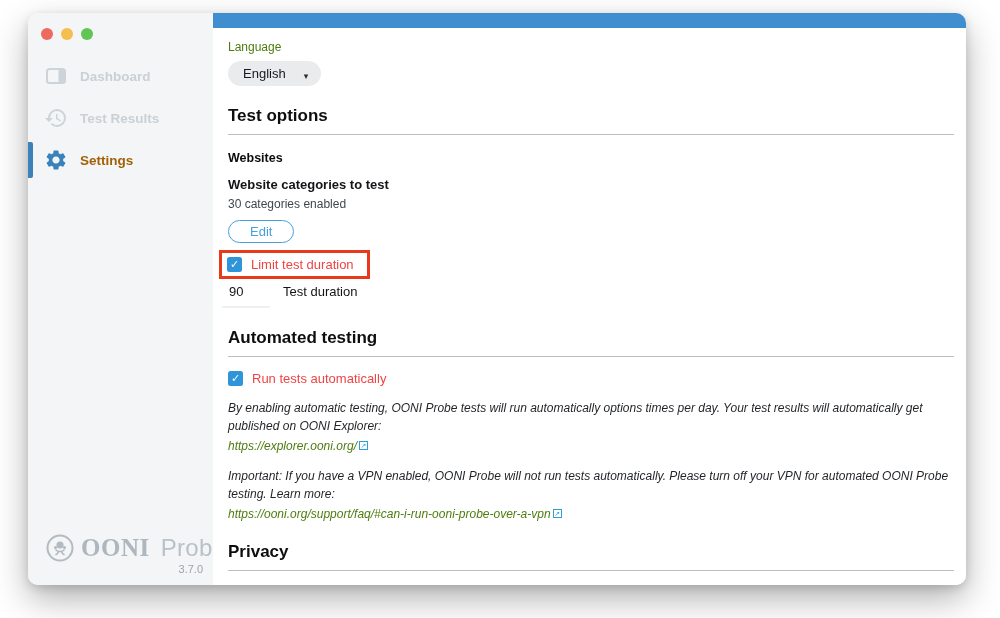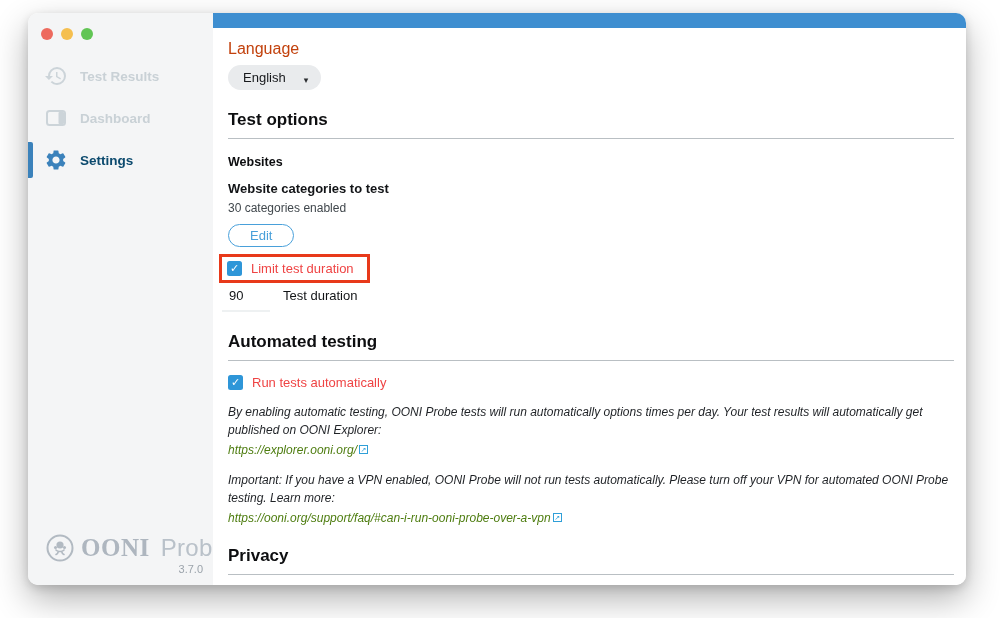--- a/index.html
+++ b/index.html
@@ -16,38 +16,38 @@
 
   
   .sidebar { width:185px; min-width:185px; background:#f4f5f6; display:flex; flex-direction:column; }
   .traffic { display:flex; gap:8px; padding:15px 0 0 13px; }
   .dot { width:12px; height:12px; border-radius:50%; }
   .dot.red { background:#ed6a5e; } .dot.yellow { background:#f5bf4f; } .dot.green { background:#61c554; }
 
   .nav { margin-top:15px; }
   .nav-item { height:42px; display:flex; align-items:center; gap:12px; padding-left:16px; position:relative; cursor:pointer; }
   .nav-item .nav-label { font-size:13.5px; font-weight:600; color:#c9d1d6; }
-  .nav-item.active .nav-label { color:#0c4a6e; }
+  .nav-item.active .nav-label { color:#a16207; }
   .active-bar { position:absolute; left:0; top:3px; bottom:3px; width:5px; background:#3b82bb; border-radius:0 2px 2px 0; }
   .nav-icon { width:24px; height:24px; flex:none; }
 
   .logo-block { margin-top:auto; padding:0 8px 10px 18px; }
   .logo-row { display:flex; align-items:center; color:#b2bac2; }
   .logo-circle { width:28px; height:28px; flex:none; margin-right:7px; }
   .wordmark { font-family:"Liberation Serif", "DejaVu Serif", serif; font-weight:700; font-size:25px; letter-spacing:.5px; color:#aeb6bf; }
   .logo-sep { width:2px; height:23px; background:#b6bec6; margin:0 4px 0 7px; }
   .product { font-size:24px; font-weight:400; color:#b9c1c9; letter-spacing:.3px; }
   .logo-version { text-align:right; font-size:11px; color:#9ba3ab; margin-top:1px; padding-right:2px; }
 
   
   .content { flex:1; display:flex; flex-direction:column; background:#fff; min-width:0; }
   .topbar { height:15px; background:#3e8ed0; flex:none; }
   .scroll { flex:1; overflow:hidden; padding:12px 12px 0 15px; }
 
-  .small-label { font-size:16px; color:#c2410c; }
+  .small-label { font-size:12px; color:#4d7c0f; }
   .select-pill { margin-top:7px; display:inline-flex; align-items:flex-end; gap:18px; background:#e9ebed; border-radius:14px; padding:5px 13px 5px 15px; font-size:13px; color:#17191c; cursor:pointer; }
   .caret { font-size:9px; color:#2b2e31; }
 
   .section-title { font-size:17px; font-weight:700; color:#0d0e10; margin:20px 0 8px; font-family:"Liberation Sans", sans-serif; }
   .rule { height:1px; background:#b9bfc3; }
 
   .group-heading { font-size:12.5px; font-weight:700; color:#0d0e10; margin-top:16px; }
   .field-label { font-size:13px; font-weight:600; color:#121417; margin-top:12px; }
   .muted { font-size:12px; color:#40474c; margin-top:5px; }
 
@@ -80,31 +80,31 @@
     <div class="sidebar">
       <div class="traffic">
         <span class="dot red"></span>
         <span class="dot yellow"></span>
         <span class="dot green"></span>
       </div>
 
       <div class="nav">
         <div class="nav-item">
           <svg class="nav-icon" viewBox="0 0 24 24">
-            <path fill="#ccd4d9" d="M13 3a9 9 0 0 0-9 9H1l3.89 3.89.07.14L9 12H6a7 7 0 1 1 7 7c-1.93 0-3.68-.79-4.94-2.06l-1.42 1.42A8.954 8.954 0 0 0 13 21a9 9 0 0 0 0-18zm-1 5v5l4.28 2.54.72-1.21-3.5-2.08V8H12z"></path>
+            <rect x="3" y="5" width="18" height="14" rx="2.5" fill="none" stroke="#ccd4d9" stroke-width="2"></rect>
+            <rect x="14.5" y="6" width="5.5" height="12" rx="1" fill="#ccd4d9"></rect>
           </svg>
-          <span class="nav-label">Test Results</span>
+          <span class="nav-label">Dashboard</span>
         </div>
 
         <div class="nav-item">
           <svg class="nav-icon" viewBox="0 0 24 24">
-            <rect x="3" y="5" width="18" height="14" rx="2.5" fill="none" stroke="#ccd4d9" stroke-width="2"></rect>
-            <rect x="14.5" y="6" width="5.5" height="12" rx="1" fill="#ccd4d9"></rect>
+            <path fill="#ccd4d9" d="M13 3a9 9 0 0 0-9 9H1l3.89 3.89.07.14L9 12H6a7 7 0 1 1 7 7c-1.93 0-3.68-.79-4.94-2.06l-1.42 1.42A8.954 8.954 0 0 0 13 21a9 9 0 0 0 0-18zm-1 5v5l4.28 2.54.72-1.21-3.5-2.08V8H12z"></path>
           </svg>
-          <span class="nav-label">Dashboard</span>
+          <span class="nav-label">Test Results</span>
         </div>
 
         <div class="nav-item active">
           <span class="active-bar"></span>
           <svg class="nav-icon" viewBox="0 0 24 24">
             <path fill="#3b82bb" d="M19.14 12.94c.04-.3.06-.61.06-.94 0-.32-.02-.64-.07-.94l2.03-1.58a.49.49 0 0 0 .12-.61l-1.92-3.32a.488.488 0 0 0-.59-.22l-2.39.96c-.5-.38-1.03-.7-1.62-.94l-.36-2.54a.484.484 0 0 0-.48-.41h-3.84c-.24 0-.43.17-.47.41l-.36 2.54c-.59.24-1.13.57-1.62.94l-2.39-.96c-.22-.08-.47 0-.59.22L2.74 8.87c-.12.21-.08.47.12.61l2.03 1.58c-.05.3-.09.63-.09.94s.02.64.07.94l-2.03 1.58a.49.49 0 0 0-.12.61l1.92 3.32c.12.22.37.29.59.22l2.39-.96c.5.38 1.03.7 1.62.94l.36 2.54c.05.24.24.41.48.41h3.84c.24 0 .44-.17.47-.41l.36-2.54c.59-.24 1.13-.56 1.62-.94l2.39.96c.22.08.47 0 .59-.22l1.92-3.32c.12-.22.07-.47-.12-.61l-2.01-1.58zM12 15.6c-1.98 0-3.6-1.62-3.6-3.6s1.62-3.6 3.6-3.6 3.6 1.62 3.6 3.6-1.62 3.6-3.6 3.6z"></path>
           </svg>
           <span class="nav-label">Settings</span>
         </div>
       </div>

